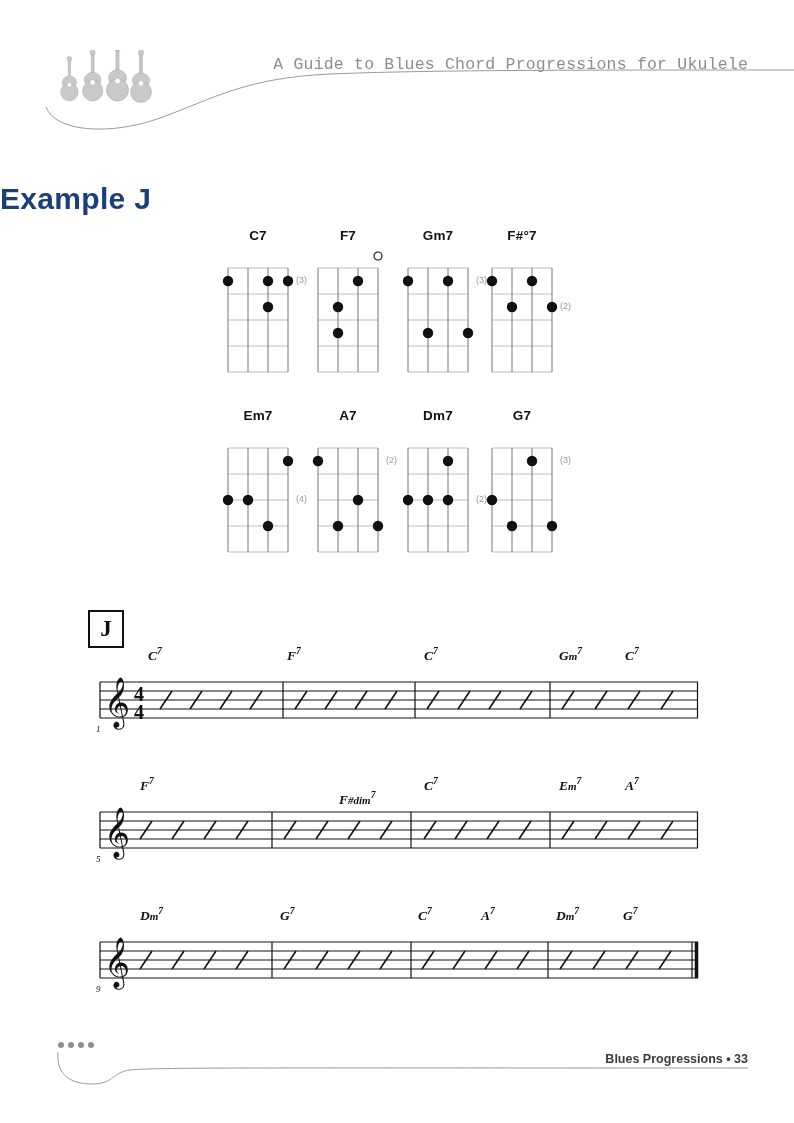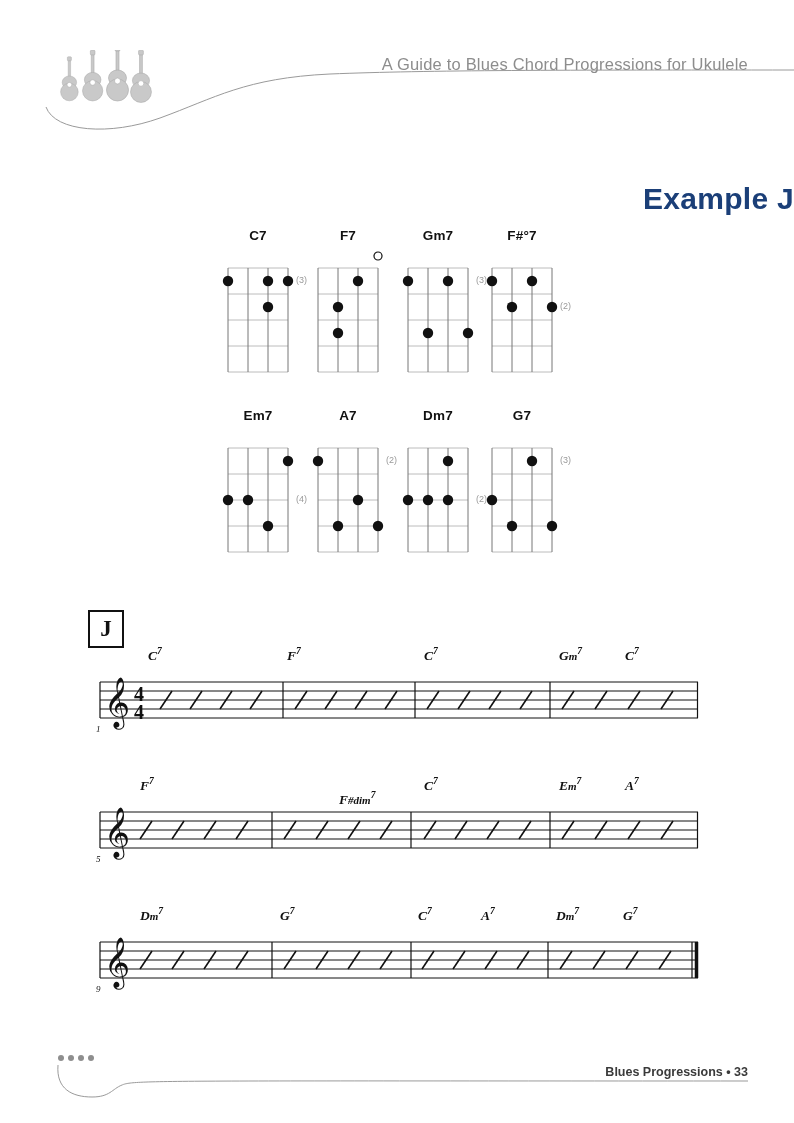--- a/index.html
+++ b/index.html
@@ -17,29 +17,29 @@
   }
 
   
   .header {
     position: absolute; left: 0; top: 0; width: 794px; height: 150px;
   }
   .header-title {
     position: absolute; right: 46px; top: 55px;
     font-size: 16.5px; letter-spacing: .2px;
     color: #8d8d8d; font-weight: 400;
-    font-family: Liberation Sans, sans-serif;
+    font-family: Liberation Mono, monospace;
   }
   .header-swoosh { position:absolute; left:0; top:0; }
   .uke-group { position:absolute; left: 55px; top: 50px; }
 
   
   .example-title {
     position: absolute; top: 182px; left: 0; width: 794px;
-    text-align: right;
+    text-align: left;
     font-size: 30px; font-weight: bold;
     color: #1b3f78;
     letter-spacing: .3px;
   }
 
   
   .chord-grid { position: absolute; left: 0; top: 228px; width: 794px; }
   .chord-row { position: relative; height: 180px; }
   .chord {
     position: absolute; width: 120px; text-align: center;
@@ -73,21 +73,21 @@
     color: #111; font-family: "Liberation Serif", serif;
     white-space: nowrap;
   }
   .chordlabel sup { font-size: 9.5px; }
   .barnum {
     position: absolute; font-size: 9px; font-style: italic; color: #111;
     font-family: "Liberation Serif", serif;
   }
 
   
-  .footer { position: absolute; left: 0; bottom: 0; width: 794px; height: 100px; }
+  .footer { position: absolute; left: 0; bottom: 13px; width: 794px; height: 100px; }
   .footer-text {
     position: absolute; right: 46px; bottom: 44px;
     font-size: 12.5px; font-weight: bold; color: #3a3a3a;
   }
   .footer-dots { position: absolute; left: 58px; bottom: 58px; }
   .dot { width:6px; height:6px; border-radius:50%; background:#8e8e8e; display:inline-block; margin-right:4px; }
 </style>
 </head>
 <body>
 

